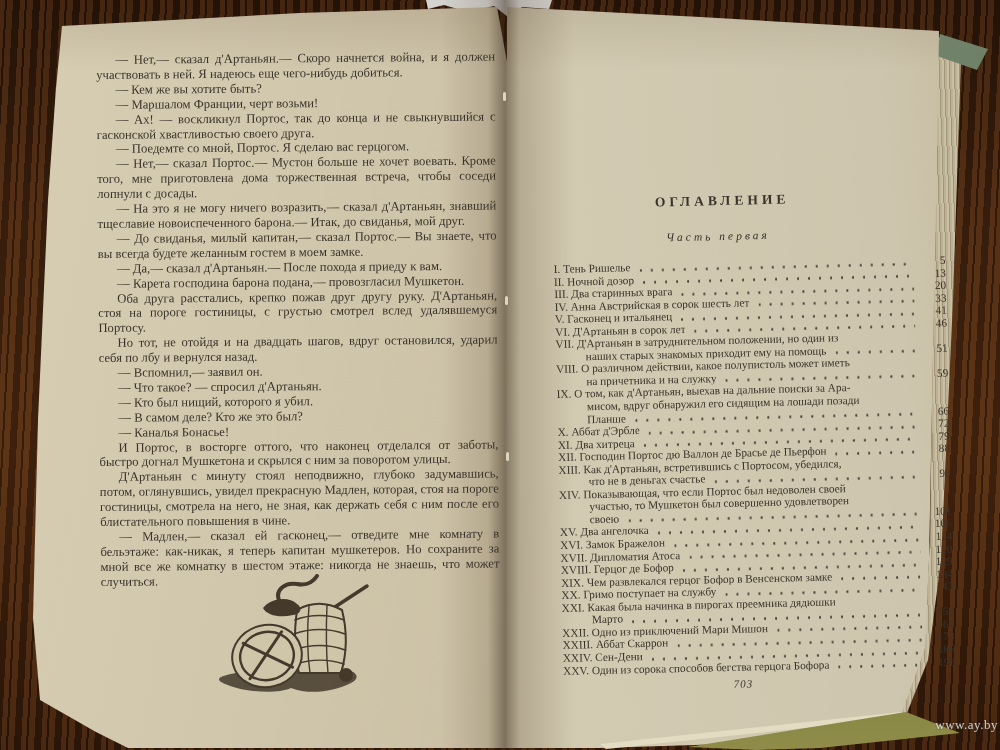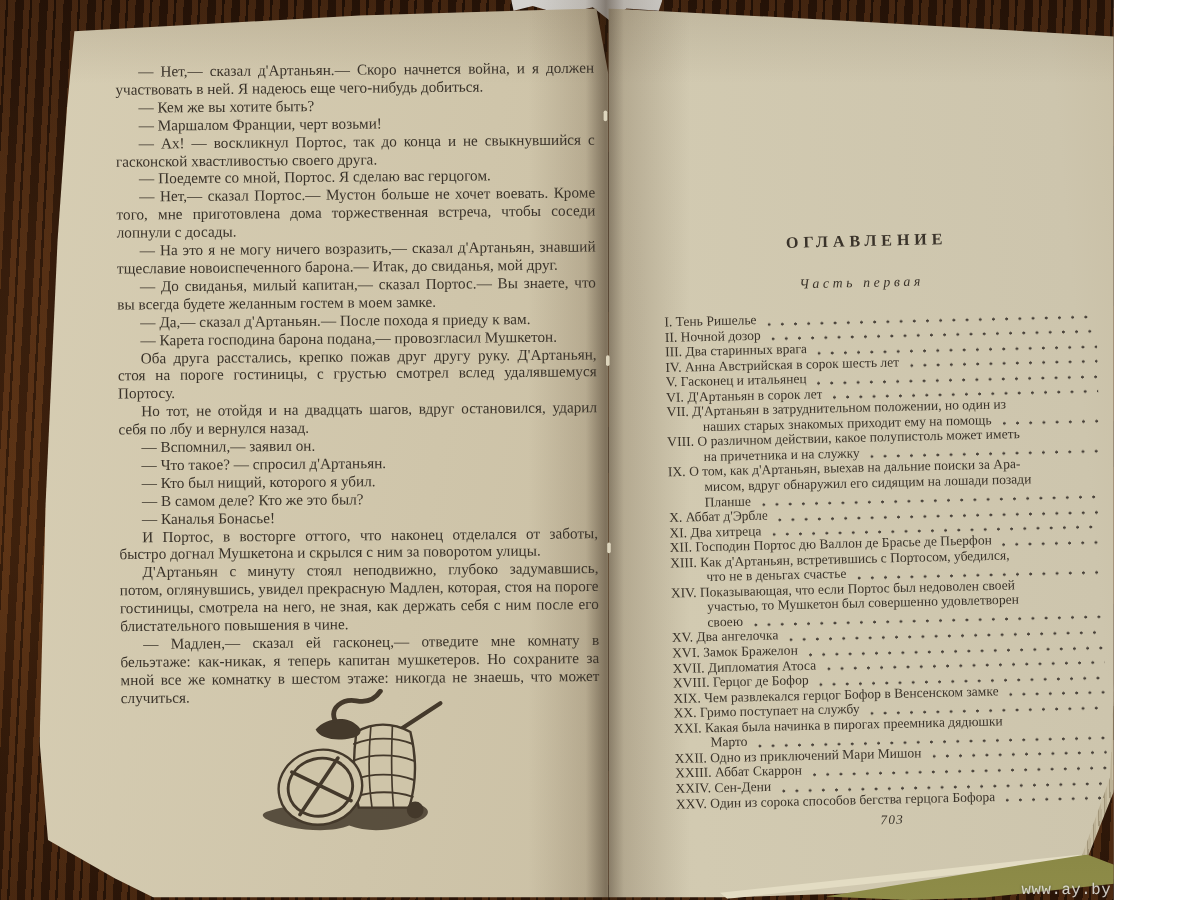--- a/index.html
+++ b/index.html
@@ -1,17 +1,17 @@
 <!DOCTYPE html>
 <html lang="ru"><head>
 <meta charset="utf-8">
 <style>
   html,body{margin:0;padding:0;}
   body{width:1000px;height:750px;overflow:hidden;font-family:"Liberation Serif",serif;}
-  .scene{position:relative;width:928px;height:750px;overflow:hidden;}
+  .scene{position:relative;width:1000px;height:750px;overflow:hidden;}
   .layer{position:absolute;left:0;top:0;width:1000px;height:750px;}
 
   
   .wood{
     background-color:#3b1f0e;
     background-image:
       repeating-linear-gradient(93deg, rgba(128,76,36,.28) 0 5px, rgba(0,0,0,.30) 5px 7px,
         rgba(158,99,47,.18) 7px 13px, rgba(0,0,0,.22) 13px 20px),
       linear-gradient(180deg,#2e1709,#46250f 30%,#4f2a10 60%,#361b0a);
   }
@@ -84,22 +84,22 @@
   .toc-row{display:flex;align-items:baseline;font-size:11.3px;line-height:12.55px;white-space:nowrap;}
   .toc-row.ind{padding-left:30px;}
   .toc-text{flex:0 0 auto;overflow:hidden;}
   .leader{flex:1 1 auto;align-self:flex-end;height:3px;margin:0 6px 2px 9px;
     background-image:radial-gradient(circle at 1.1px 1.5px,#49423a 1px,rgba(0,0,0,0) 1.35px);
     background-size:11px 3px;background-repeat:repeat-x;}
   .toc-page{flex:0 0 26px;text-align:right;}
   .folio{width:360px;margin-top:5px;text-align:center;font-style:italic;font-size:11px;letter-spacing:1px;}
 
   .watermark{
-    position:absolute;right:2px;bottom:1px;
-    font-family:Liberation Mono, monospace;font-size:13px;letter-spacing:.5px;
+    position:absolute;right:2px;bottom:17px;
+    font-family:Liberation Serif, serif;font-size:13px;letter-spacing:.5px;
     color:rgba(242,240,234,.82);text-shadow:0 0 2px rgba(50,50,50,.65);
   }
 </style>
 </head>
 <body>
 
 <div class="scene">
   <div class="layer wood"></div>
   <div class="layer headband"></div>
   <div class="layer edges"></div>

